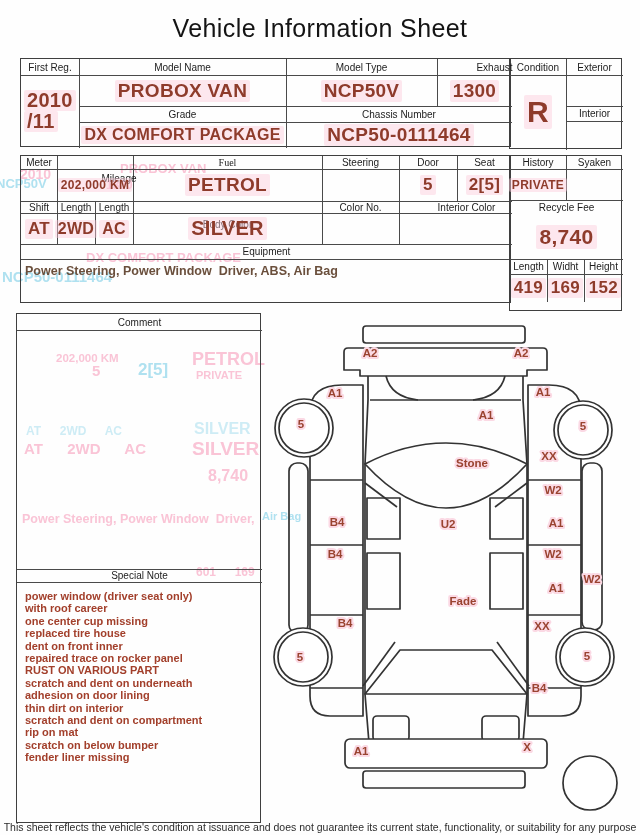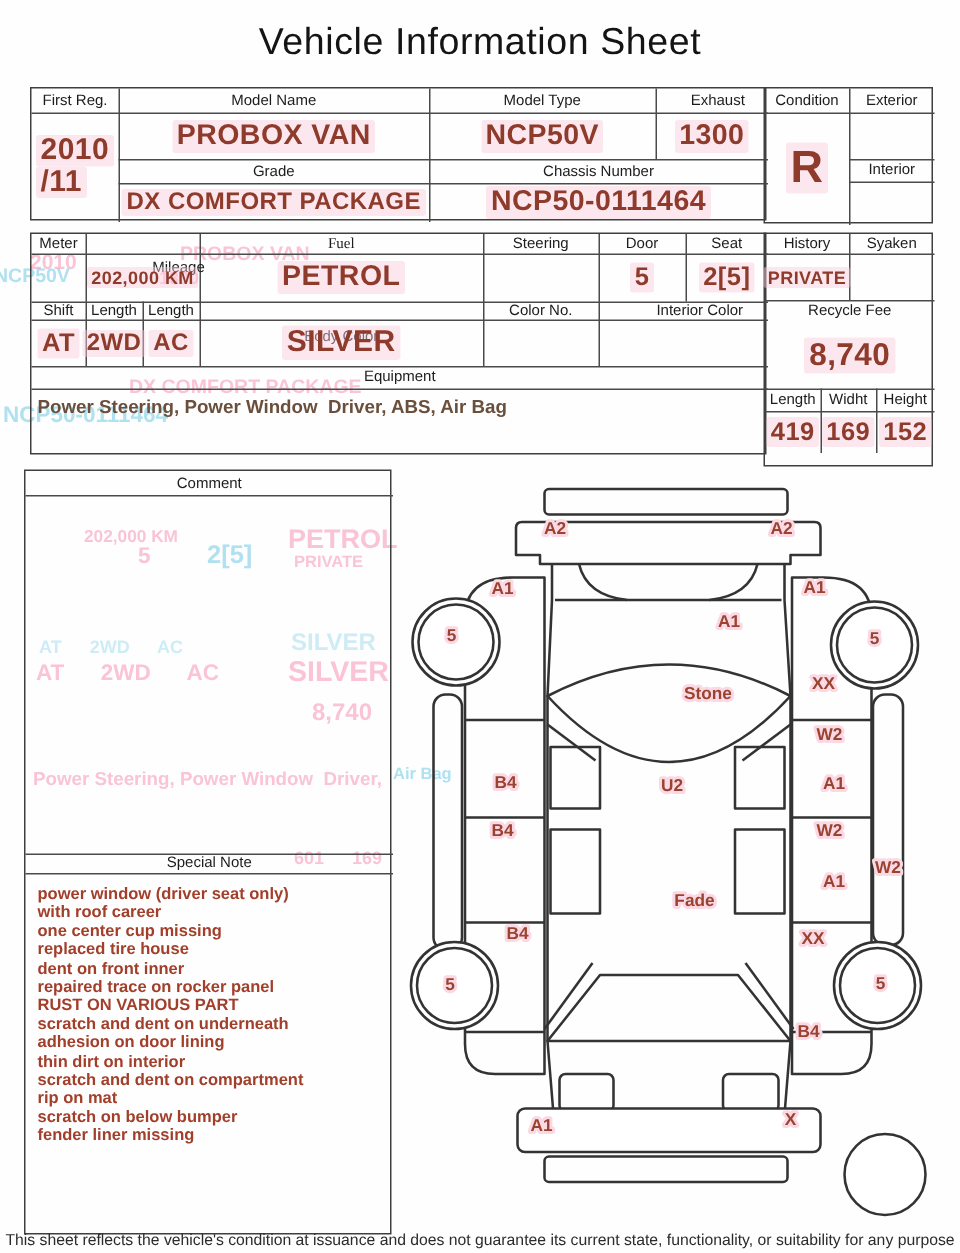--- a/index.html
+++ b/index.html
@@ -57,21 +57,21 @@
 <div class="frame" style="left:20px;top:58px;width:491px;height:89px;">
   <i class="hl" style="left:0;top:16px;width:491px;"></i>
   <i class="hl" style="left:58px;top:47px;width:433px;"></i>
   <i class="hl" style="left:58px;top:63px;width:433px;"></i>
   <i class="vl" style="left:58px;top:0;height:89px;"></i>
   <i class="vl" style="left:265px;top:0;height:89px;"></i>
   <i class="vl" style="left:416px;top:0;height:47px;"></i>
   <div class="cell lab" style="left:0;top:0;width:58px;height:16px;">First Reg.</div>
   <div class="cell lab" style="left:58px;top:0;width:207px;height:16px;">Model Name</div>
   <div class="cell lab" style="left:265px;top:0;width:151px;height:16px;">Model Type</div>
-  <div class="cell lab" style="left:420px;top:0;width:75px;height:16px;text-align:center;">Exhaust</div>
+  <div class="cell lab" style="left:436px;top:0;width:75px;height:16px;text-align:center;">Exhaust</div>
   <div class="cell val" style="left:0;top:16px;width:58px;height:71px;flex-direction:column;font-size:20px;line-height:21px;align-items:flex-start;padding-left:3px;">
     <span class="hi">2010</span>
     <span class="hi">/11</span>
   </div>
   <div class="cell val" style="left:58px;top:16px;width:207px;height:31px;font-size:19px;">
       <span class="hi">PROBOX VAN</span>
     </div>
   <div class="cell val" style="left:265px;top:16px;width:151px;height:31px;font-size:19px;">
       <span class="hi">NCP50V</span>
     </div>

